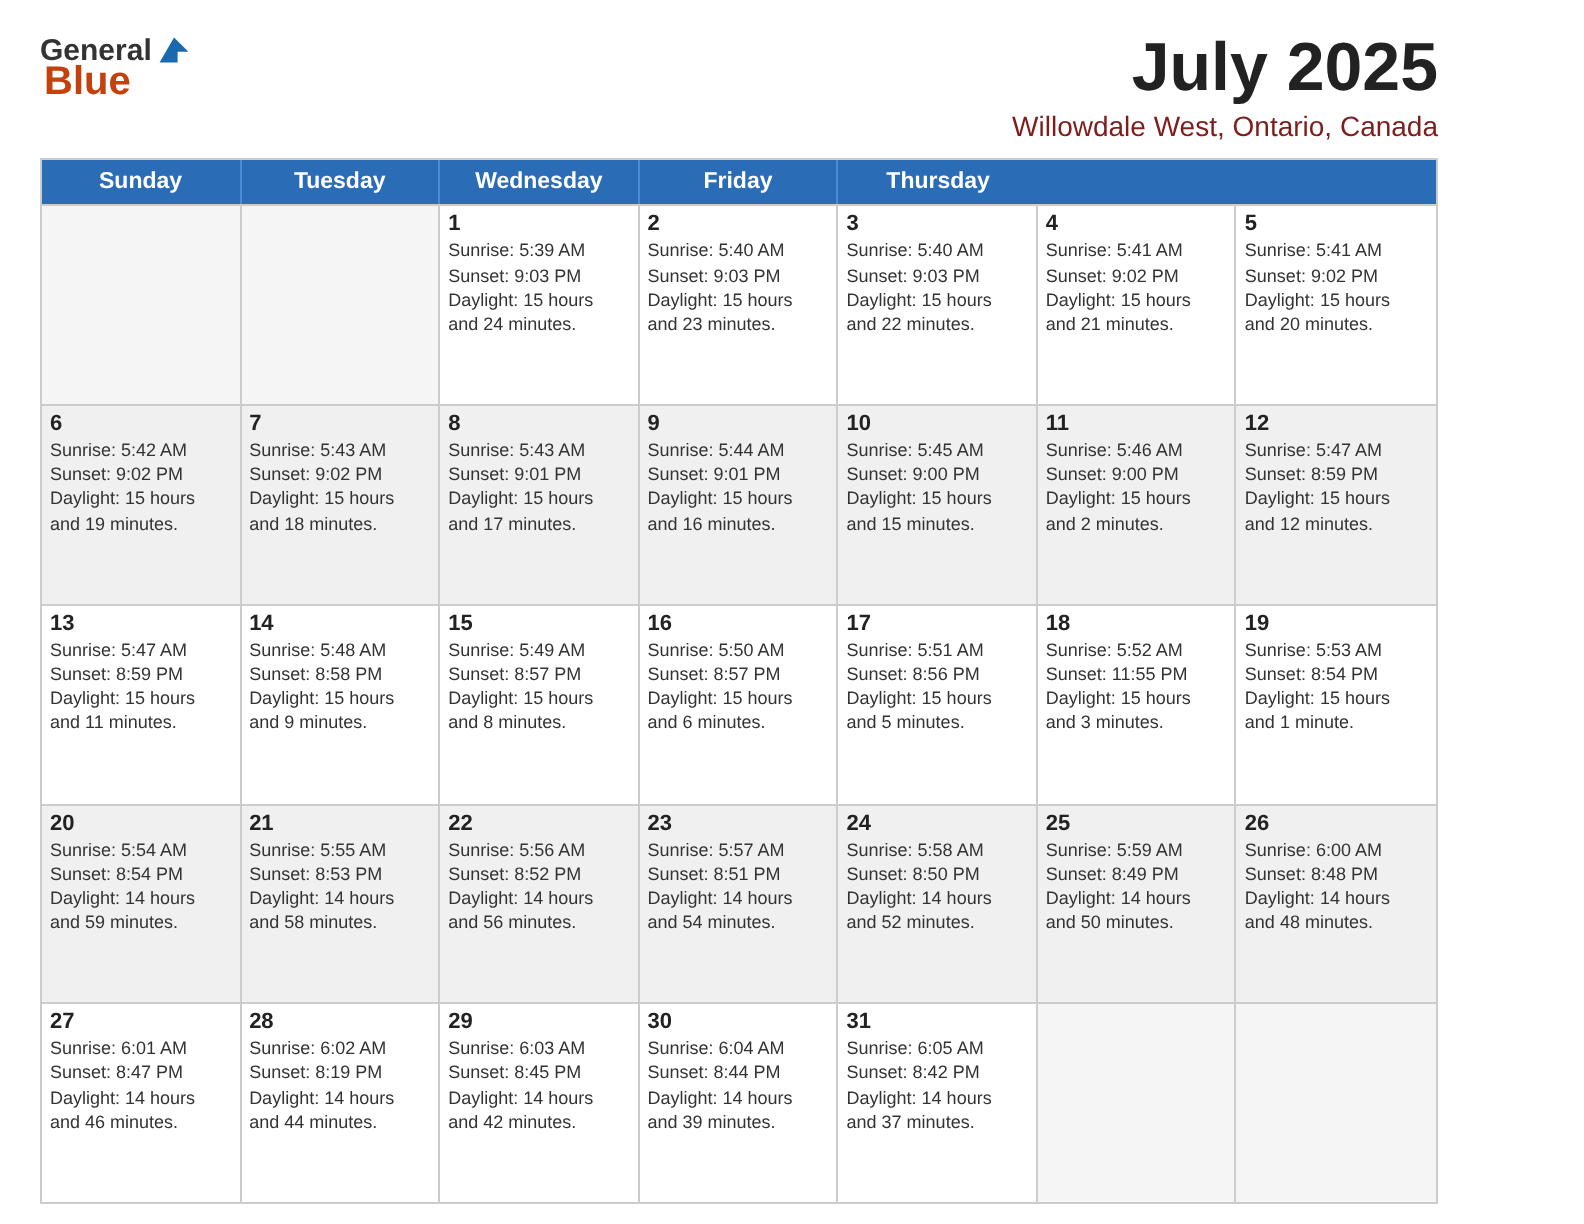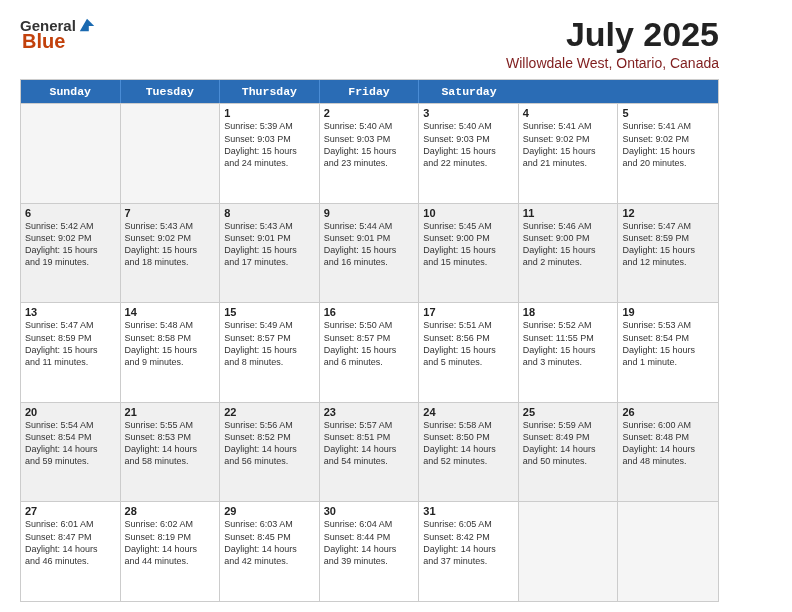--- a/index.html
+++ b/index.html
@@ -61,21 +61,20 @@
     .calendar {
       flex: 1;
       display: flex;
       flex-direction: column;
       border: 1px solid #ccc;
     }
     .cal-header-row {
       display: grid;
       grid-template-columns: repeat(7, 1fr);
       background: #2a6cb5;
-      font-family: Liberation Mono, monospace;
     }
     .cal-header-cell {
       color: #fff;
       font-size: 11.5px;
       font-weight: bold;
       text-align: center;
       padding: 5px 2px;
       border-right: 1px solid #4a8cd5;
     }
     .cal-header-cell:last-child { border-right: none; }
@@ -136,23 +135,23 @@
     <div class="title-block">
       <div class="main-title">July 2025</div>
       <div class="subtitle">Willowdale West, Ontario, Canada</div>
     </div>
   </div>
 
   <div class="calendar">
     <div class="cal-header-row">
     <div class="cal-header-cell">Sunday</div>
         <div class="cal-header-cell">Tuesday</div>
+        <div class="cal-header-cell">Wednesday</div>
+        <div class="cal-header-cell">Friday</div>
         <div class="cal-header-cell">Thursday</div>
-        <div class="cal-header-cell">Friday</div>
-        <div class="cal-header-cell">Saturday</div>
       </div>
     <div class="cal-body">
     <div class="cal-row">
           <div class="cal-cell empty"></div>
           <div class="cal-cell empty"></div>
           <div class="cal-cell">
             <span class="day-num">1</span>
             <span class="cell-line">Sunrise: 5:39 AM</span>
             <span class="cell-line">Sunset: 9:03 PM</span>
             <span class="cell-line">Daylight: 15 hours</span>

